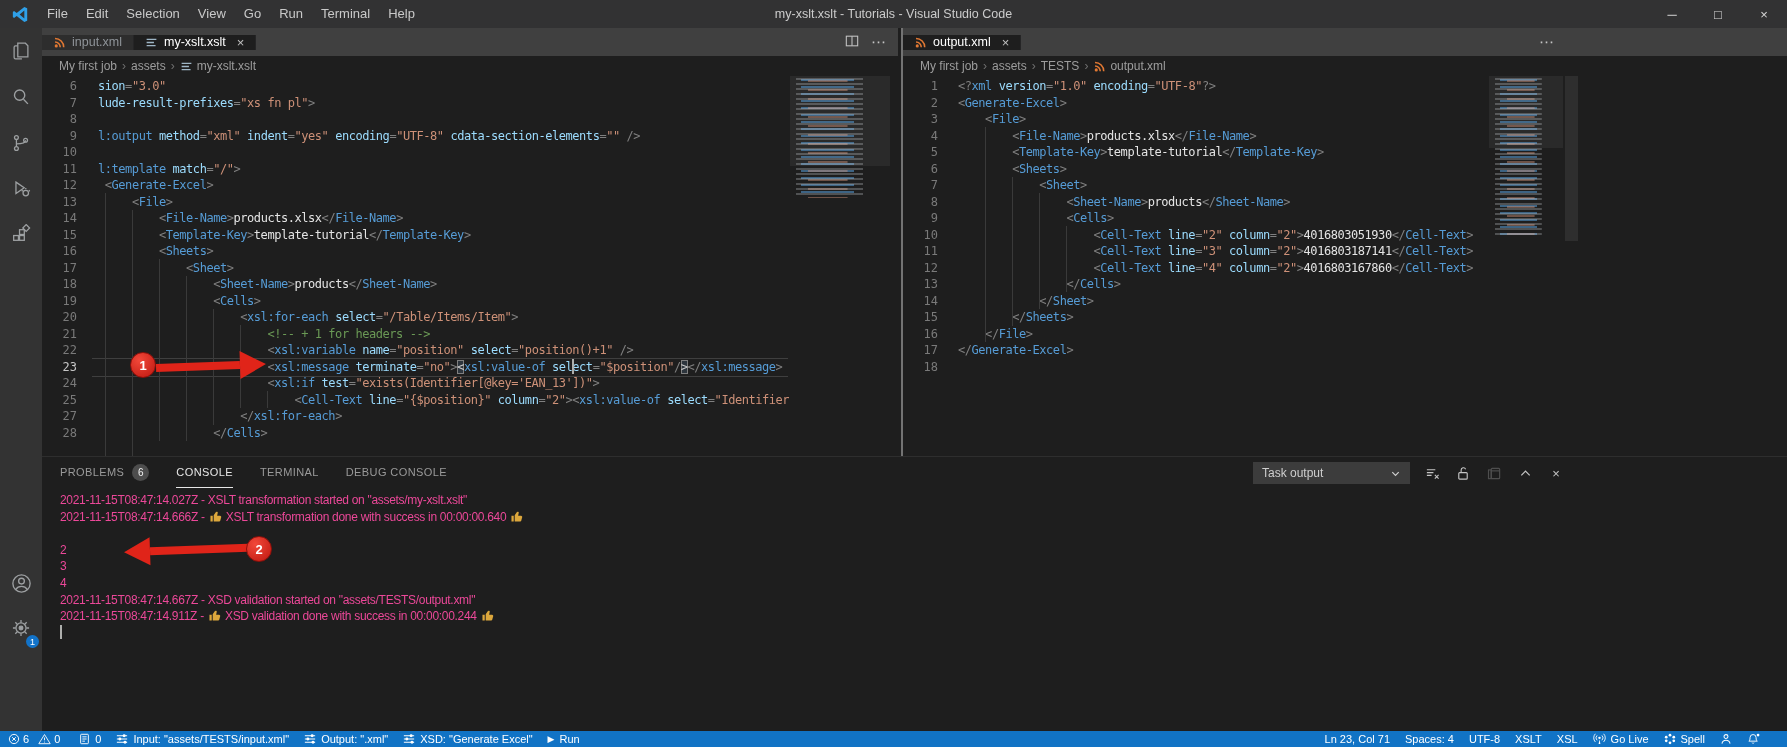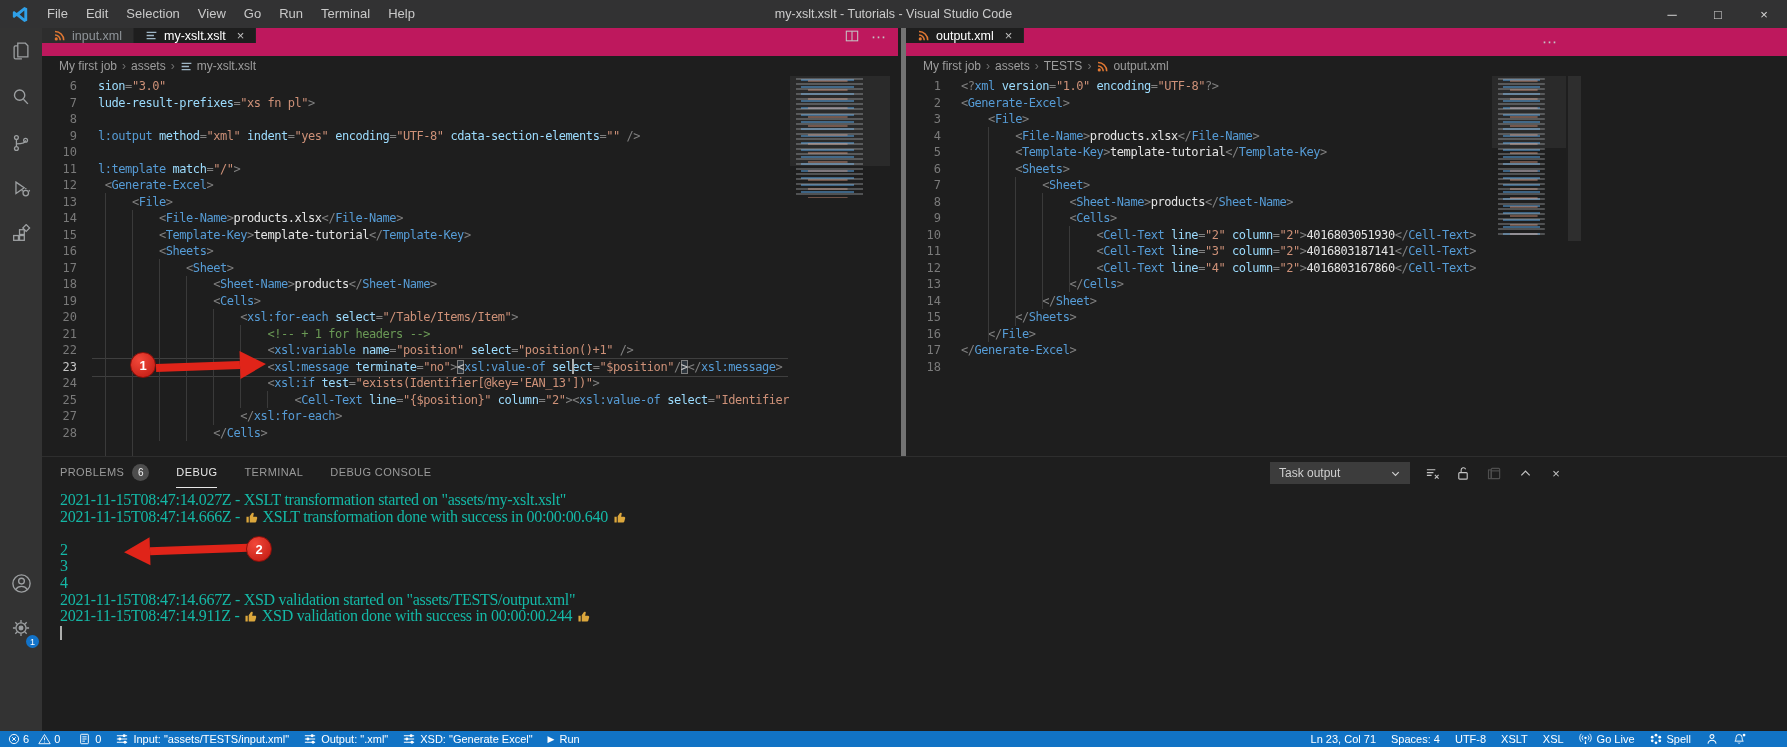--- a/index.html
+++ b/index.html
@@ -14,22 +14,22 @@
 #win-controls{margin-left:auto;display:flex;z-index:2}
 .win-btn{width:46px;height:28px;display:flex;align-items:center;justify-content:center;font-size:13px;color:#d8d8d8}
 
 #activitybar{position:absolute;left:0;top:28px;width:42px;bottom:16px;background:#333333}
 .act-icon{position:relative;width:42px;height:46px;display:flex;align-items:center;justify-content:center}
 .act-bottom{position:absolute;left:0}
 #settings-badge{position:absolute;right:3px;bottom:3px;width:13px;height:13px;border-radius:50%;background:#1273c9;color:#fff;font-size:9px;display:flex;align-items:center;justify-content:center}
 
 .group{position:absolute;top:28px;height:428px;background:#1e1e1e}
 #left-group{left:42px;width:856px}
-#right-group{left:901px;right:0;border-left:5px solid #737373}
-.tabbar{height:28px;background:#be185d;display:flex;align-items:flex-start;position:relative}
+#right-group{left:901px;right:0;border-left:2px solid #737373}
+.tabbar{height:28px;background:#404040;display:flex;align-items:center;position:relative}
 .tab{display:flex;align-items:center;gap:6px;padding:0 11px;font-size:12.5px;background:#2d2d2d;color:#8f9499;border-right:1px solid #252526;white-space:nowrap}
 .tab.active{background:#1e1e1e;color:#ffffff}
 .tab .close{color:#c0c0c0;font-size:13px;margin-left:5px}
 .tab-actions{display:flex;align-items:center;gap:12px;color:#c5c5c5;font-size:15px}
 #left-group .tab-actions{margin-left:auto;padding-right:12px}
 #right-group .tab-actions{position:absolute;left:636px;top:0;height:28px}
 .crumbs{height:20px;display:flex;align-items:center;font-size:12px;color:#9d9d9d;padding-left:17px;gap:2px;background:#1e1e1e}
 .crumb{display:flex;align-items:center;gap:4px;white-space:nowrap}
 .crumb-sep{color:#6f6f6f;font-size:12px;padding:0 3px}
 .code-area{position:absolute;left:0;right:0;top:48px;bottom:0;overflow:hidden;font-family:"DejaVu Sans Mono","Liberation Mono",monospace;font-size:12px;letter-spacing:-0.45px;line-height:16.5px}
@@ -60,30 +60,30 @@
 #left-minimap .mm-slider{height:90px}
 #right-minimap .mm-slider{height:72px}
 #right-scroll{position:absolute;left:662px;top:0;width:13px;height:165px;background:rgba(121,121,121,.18)}
 
 #panel{position:absolute;left:42px;right:0;top:456px;bottom:16px;background:#1e1e1e;border-top:1px solid #2e2e2e}
 #panel-tabs{display:flex;align-items:center;height:31px;padding-left:18px;gap:27px;font-size:11px;letter-spacing:.4px;color:#9a9a9a}
 .panel-tab{display:flex;align-items:center;gap:8px;height:31px;line-height:31px}
 .panel-tab.active{color:#e7e7e7;border-bottom:1px solid #e7e7e7}
 .panel-badge{background:#4d4d4d;color:#f2f2f2;border-radius:50%;width:17px;height:17px;font-size:10px;display:flex;align-items:center;justify-content:center;letter-spacing:0}
 #panel-controls{position:absolute;top:5px;right:222px;display:flex;align-items:center;gap:13px}
-#channel-select{width:140px;height:22px;background:#3c3c3c;border:1px solid #3c3c3c;color:#cfcfcf;font-size:12px;display:flex;align-items:center;padding:4px 8px;justify-content:space-between}
+#channel-select{width:157px;height:22px;background:#3c3c3c;border:1px solid #3c3c3c;color:#cfcfcf;font-size:12px;display:flex;align-items:center;padding:4px 8px;justify-content:space-between}
 .panel-icon{display:flex;align-items:center;justify-content:center;width:18px;height:18px;color:#c5c5c5;font-size:13px}
-#panel-output{position:absolute;top:35px;left:18px;right:10px;font-family:Liberation Serif, serif;font-size:16px;letter-spacing:-0.3px;line-height:16.6px;color:#14b8a6;white-space:pre}
+#panel-output{position:absolute;top:35px;left:18px;right:10px;font-family:Liberation Sans, sans-serif;font-size:12px;letter-spacing:-0.3px;line-height:16.6px;color:#ec4899;white-space:pre}
 .out-line{height:16.6px}
 .out-thumb{display:inline-block;vertical-align:-2px;margin:0 1px}
 .out-cursor{display:inline-block;width:1.5px;height:14px;background:#aeafad;vertical-align:-2px}
 
 #statusbar{position:absolute;left:0;right:0;bottom:0;height:16px;background:#1173c5;color:#fff;display:flex;align-items:center;font-size:11px;z-index:6}
 #status-left{display:flex;align-items:center;gap:15px;padding-left:8px}
-#status-right{margin-left:auto;display:flex;align-items:center;gap:15px;padding-right:41px}
+#status-right{margin-left:auto;display:flex;align-items:center;gap:15px;padding-right:27px}
 .status-item{display:flex;align-items:center;gap:5px;white-space:nowrap}
 .status-item .sub{display:flex;align-items:center;gap:3px;margin-right:4px}
 .icn{display:inline-flex;align-items:center;justify-content:center}
 
 .ann-badge{position:absolute;width:26px;height:26px;border-radius:50%;background:radial-gradient(circle at 35% 30%,#f2483a,#bd170f);border:1px solid #8e0f0a;color:#fff;font-size:13px;font-weight:bold;display:flex;align-items:center;justify-content:center;z-index:9}
 #ann1-badge{left:130px;top:352px}
 #ann2-badge{left:246px;top:536px}
 .ann-arrow{position:absolute;z-index:8}
 #ann1-arrow{left:156px;top:352px;width:110px;height:28px;transform:rotate(-2deg)}
 #ann1-arrow .arrow-shaft{position:absolute;left:0;top:10px;width:84px;height:8px;background:#e02419}
@@ -343,21 +343,21 @@
     </div>
   </div>
 
   <div id="panel">
     <div id="panel-tabs">
         <div class="panel-tab">
           <span>PROBLEMS</span>
           <span class="panel-badge">6</span>
         </div>
         <div class="panel-tab active">
-          <span>DEBUG</span>
+          <span>CONSOLE</span>
         </div>
         <div class="panel-tab">
           <span>TERMINAL</span>
         </div>
         <div class="panel-tab">
           <span>DEBUG CONSOLE</span>
         </div>
       </div>
     <div id="panel-controls">
       <div id="channel-select">

